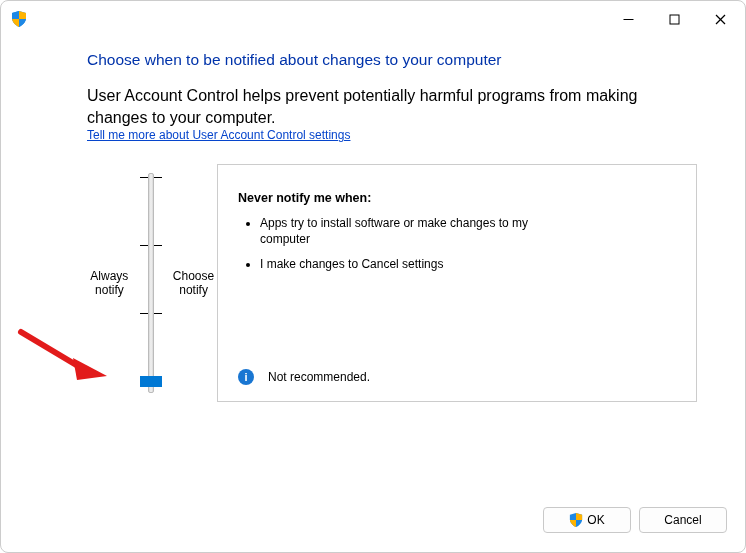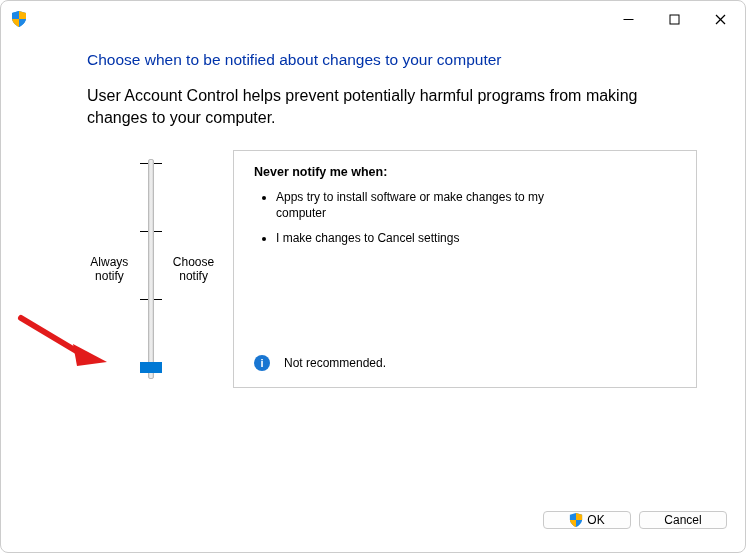--- a/index.html
+++ b/index.html
@@ -89,23 +89,22 @@
       width: 22px; height: 11px;
       background: #0078d4;
       left: 50%;
       transform: translateX(-50%);
     }
     
     .panel {
       flex: 1;
       border: 1px solid #ccc;
       height: 238px;
-      padding: 14px 20px 12px 20px;
-      position: relative;
-      margin-left: 16px;
+      padding: 26px 20px 12px 20px;
+      position: relative;
     }
     .panel-title { font-weight: 700; font-size: 12.5px; margin-bottom: 10px; }
     .panel ul { list-style: disc; margin-left: 22px; }
     .panel li { font-size: 12px; margin-bottom: 8px; line-height: 1.35; max-width: 290px; }
     .panel-footer {
       position: absolute;
       bottom: 16px; left: 20px;
       display: flex; align-items: center; gap: 14px;
       font-size: 12px;
     }
@@ -129,21 +128,21 @@
       height: 52px;
       border-top: 0px solid transparent;
       display: flex;
       align-items: center;
       justify-content: flex-end;
       padding: 0 18px 12px 18px;
       gap: 8px;
     }
     .btn {
       min-width: 88px;
-      height: 18px;
+      height: 26px;
       background: #fdfdfd;
       border: 1px solid #c9c9c9;
       border-radius: 4px;
       font-size: 12px;
       display: flex;
       align-items: center;
       justify-content: center;
       gap: 4px;
       padding: 0 12px;
       cursor: pointer;
@@ -177,20 +176,21 @@
           <line x1="1" y1="1" x2="10" y2="10" stroke="#000" stroke-width="1.2"></line>
           <line x1="10" y1="1" x2="1" y2="10" stroke="#000" stroke-width="1.2"></line>
         </svg>
     </div>
   </div>
 </div>
 
 <div class="content">
   <div class="heading">Choose when to be notified about changes to your computer</div>
   <div class="desc">User Account Control helps prevent potentially harmful programs from making changes to your computer.</div>
+  <a href="#" class="link">Tell me more about User Account Control settings</a>
 
   <div class="main">
     <div class="slider-col">
       <div class="top-label">Always notify</div>
       <div class="track-wrap">
         <div class="track"></div>
 
         <div class="tick" style="top:4px; left:8px;"></div>
         <div class="tick" style="top:4px; right:8px;"></div>
         <div class="tick" style="top:72px; left:8px;"></div>

